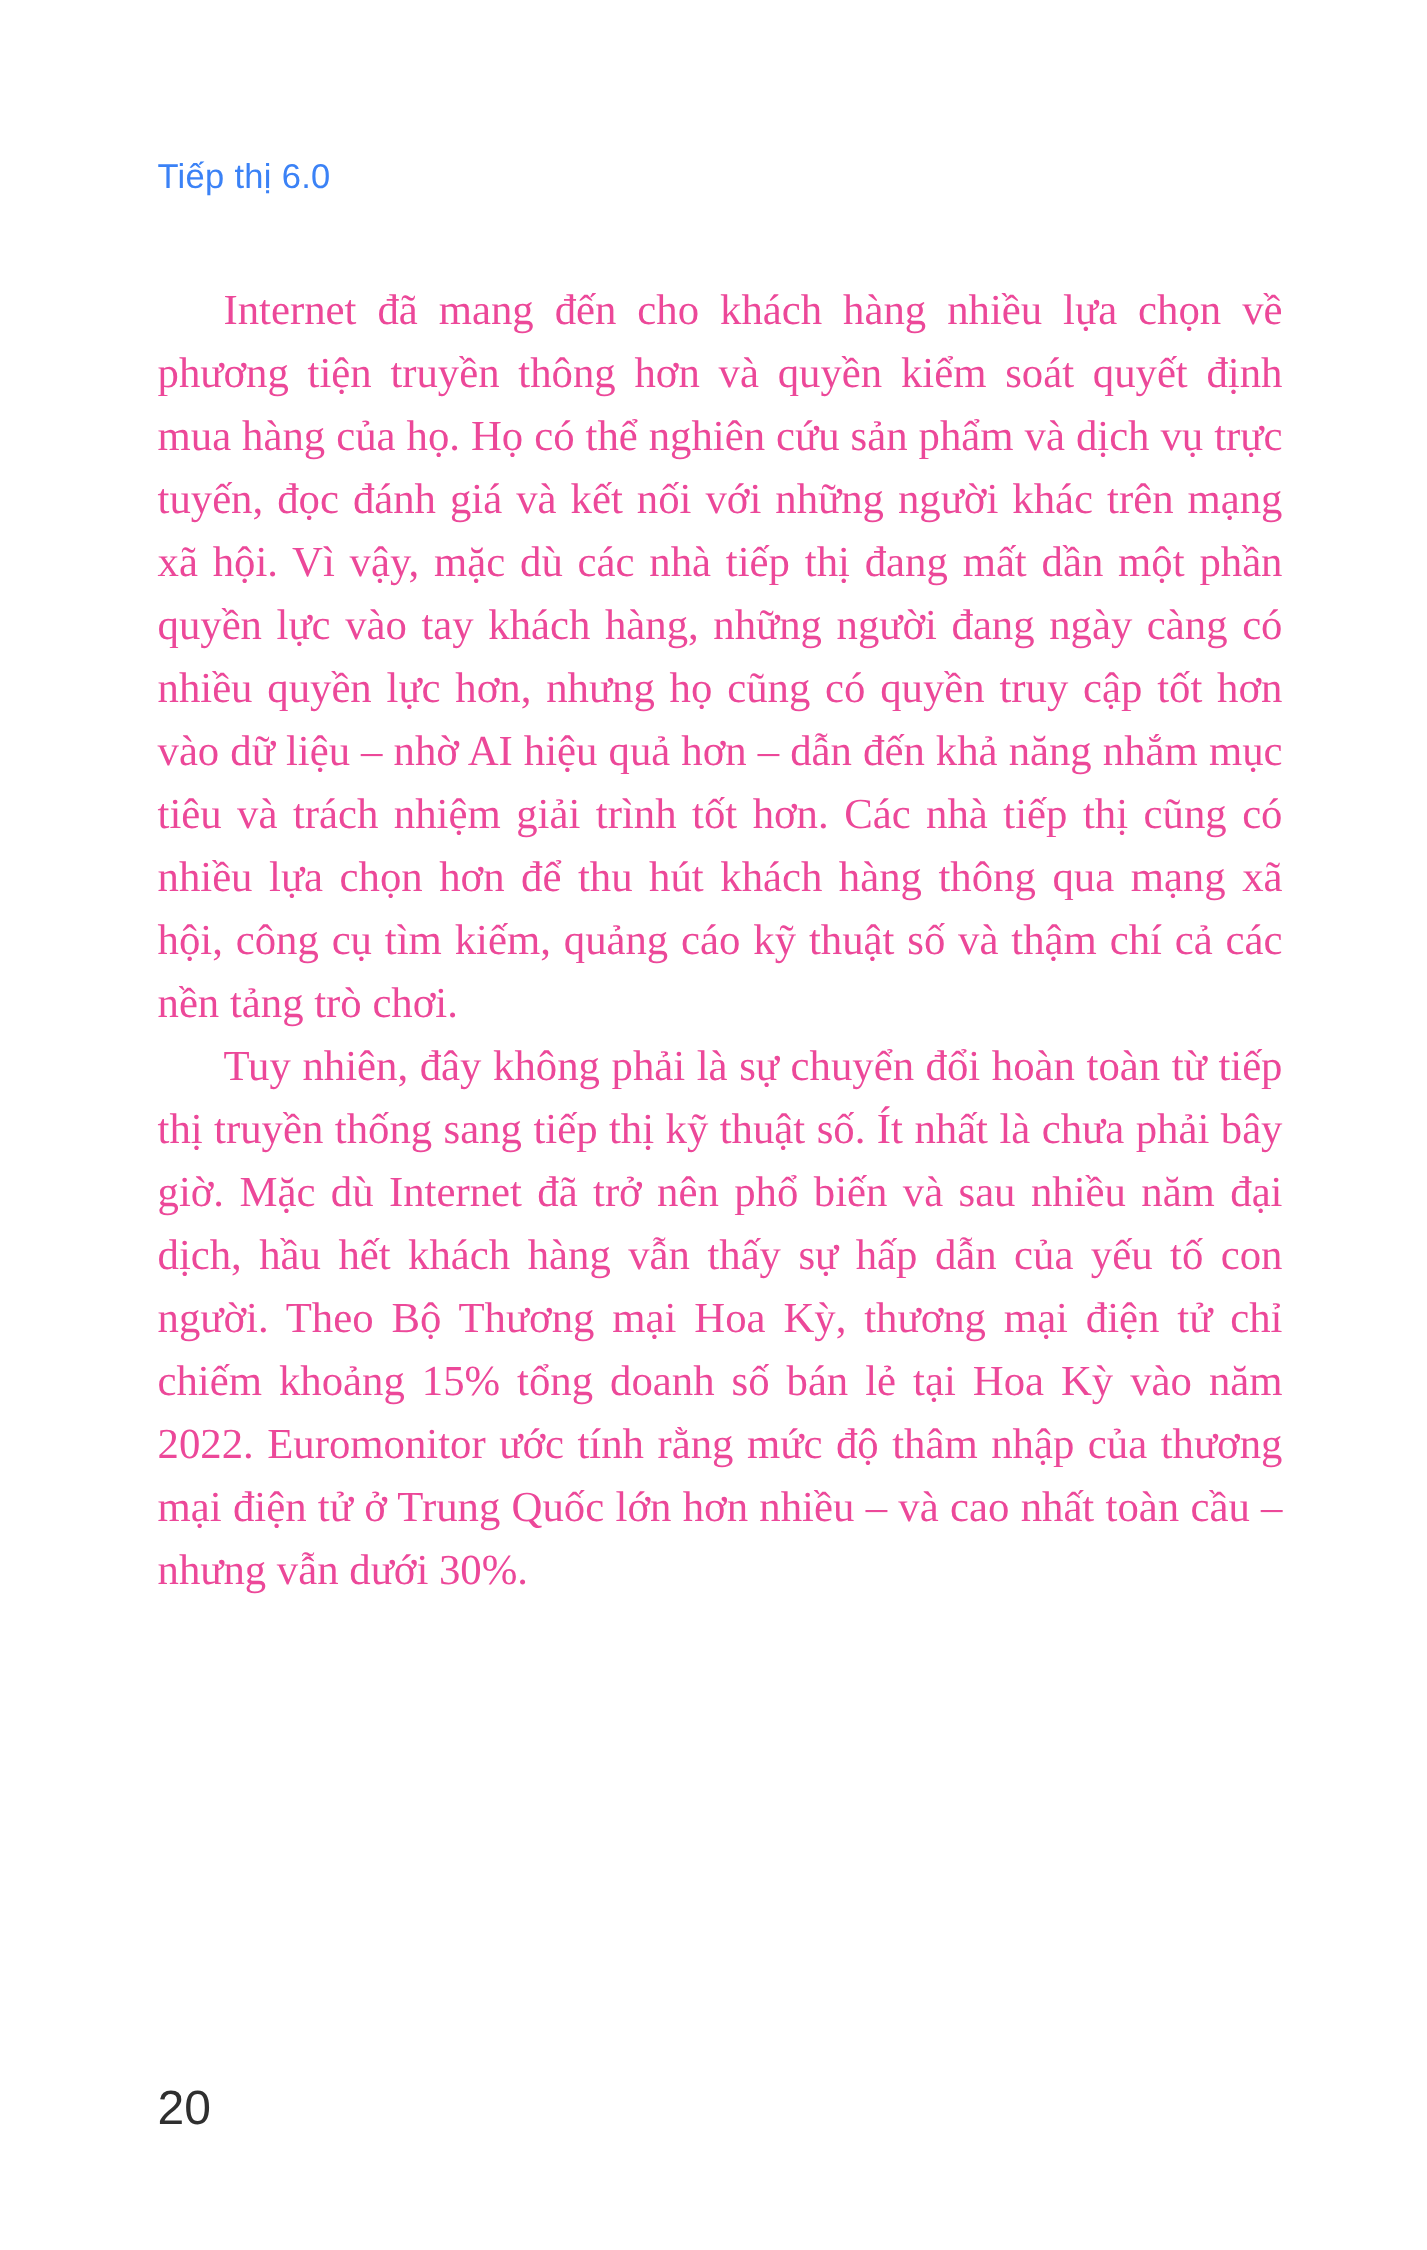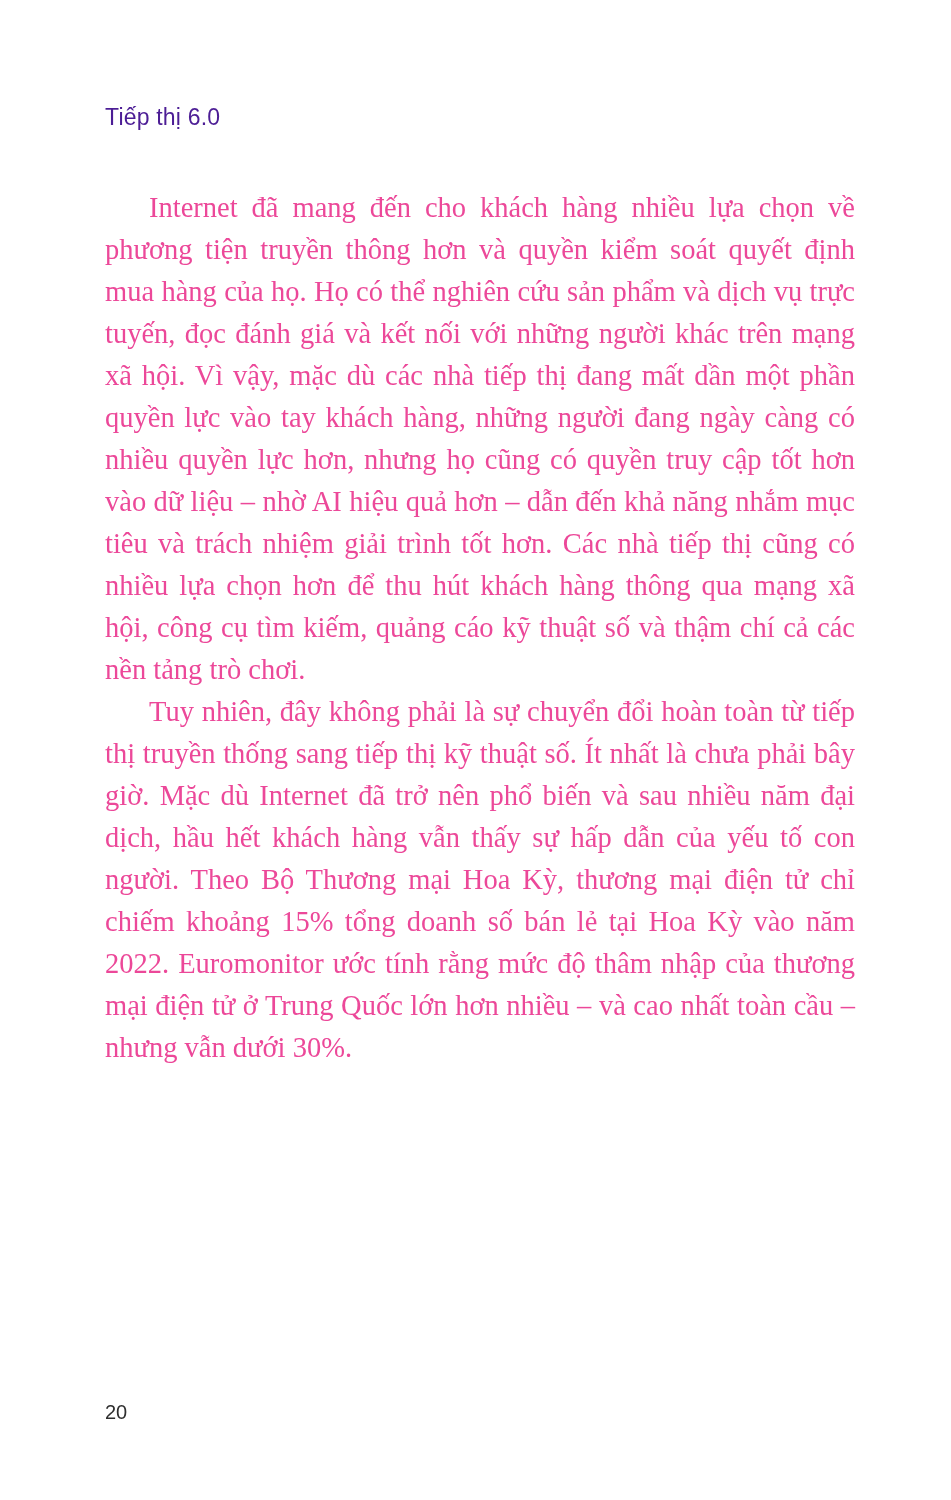--- a/index.html
+++ b/index.html
@@ -16,42 +16,42 @@
     .page {
       box-sizing: border-box;
       width: 951px;
       height: 1500px;
       padding: 104px 96px 0 105px;
       position: relative;
     }
     .running-header {
       font-family: "Liberation Sans", sans-serif;
       font-size: 23px;
-      color: #4c1d95;
+      color: #3b82f6;
       letter-spacing: 0.2px;
       margin: 0 0 56px 0;
     }
     .body-text {
       font-family: "Liberation Serif", serif;
       font-size: 28.5px;
       line-height: 42px;
       color: #ec4899;
       text-align: justify;
       text-justify: inter-word;
     }
     .body-text p {
       margin: 0;
       text-indent: 44px;
     }
     .page-number {
       position: absolute;
       left: 105px;
       bottom: 76px;
       font-family: "Liberation Sans", sans-serif;
-      font-size: 20px;
+      font-size: 32px;
       color: #2f2f2f;
     }
   </style>
 </head>
 <body>
 
 <div class="page">
 
   <div class="running-header">Tiếp thị 6.0</div>
 

